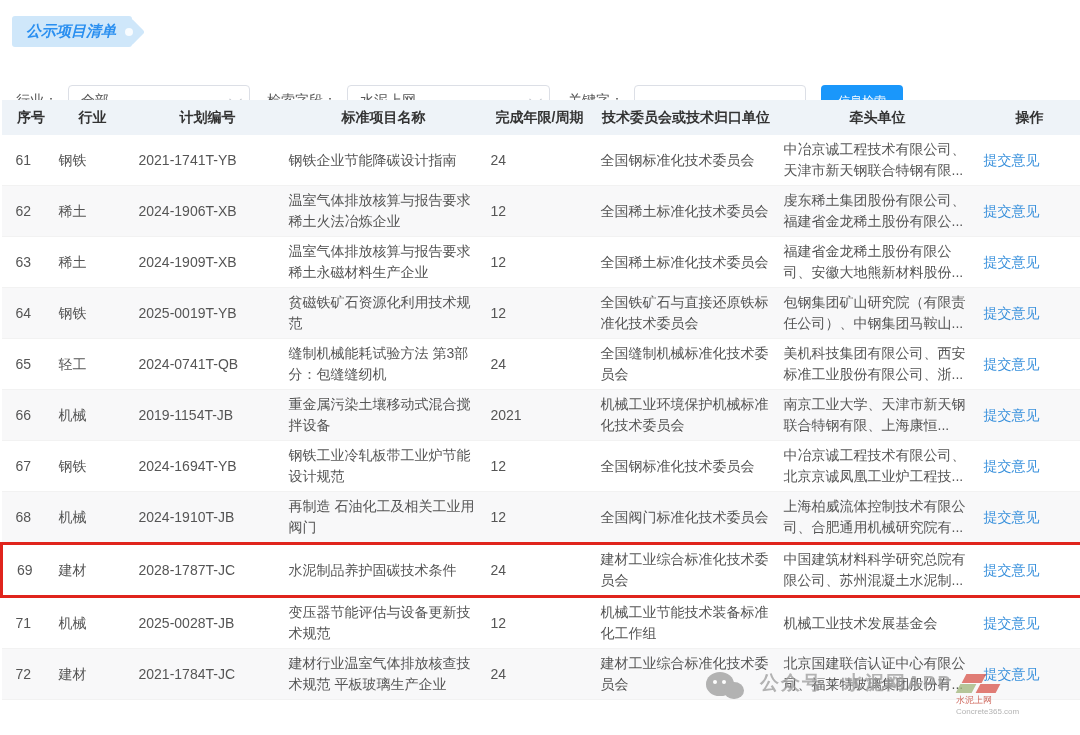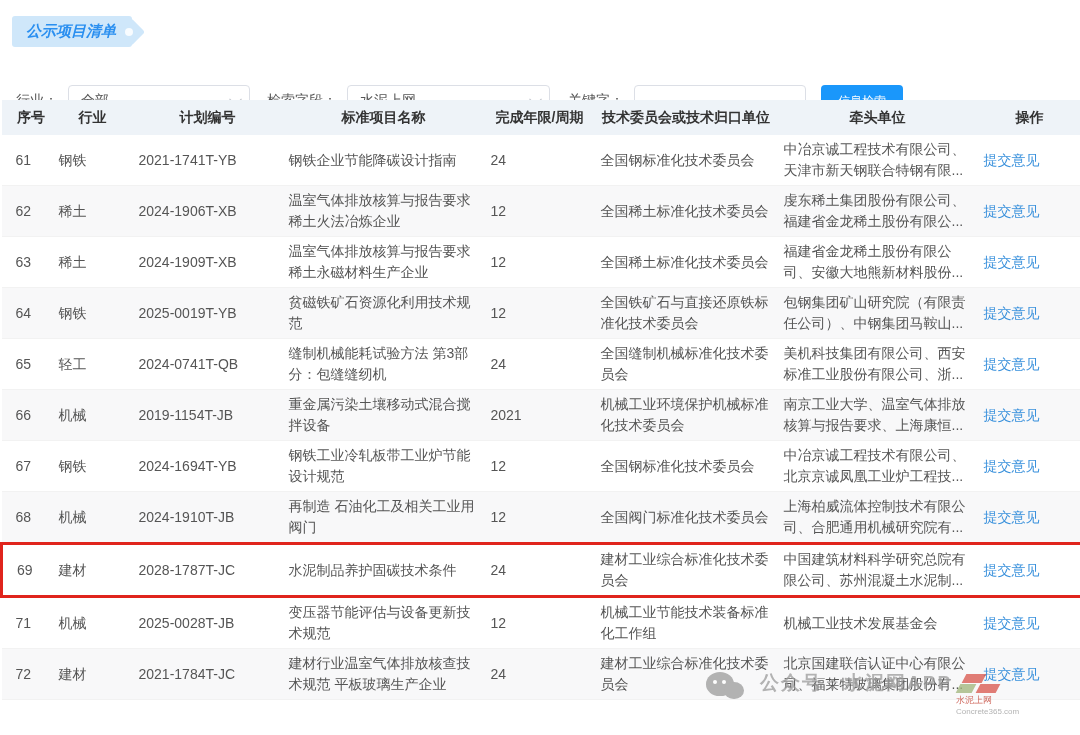--- a/index.html
+++ b/index.html
@@ -283,21 +283,21 @@
       <td>美机科技集团有限公司、西安标准工业股份有限公司、浙...</td>
       <td><a class="op-link">提交意见</a></td>
     </tr>
         <tr class="even">
       <td class="col-no">66</td>
       <td>机械</td>
       <td>2019-1154T-JB</td>
       <td>重金属污染土壤移动式混合搅拌设备</td>
       <td>2021</td>
       <td>机械工业环境保护机械标准化技术委员会</td>
-      <td>南京工业大学、温室气体排放核算与报告要求、上海康恒...</td>
+      <td>南京工业大学、天津市新天钢联合特钢有限、上海康恒...</td>
       <td><a class="op-link">提交意见</a></td>
     </tr>
         <tr>
       <td class="col-no">67</td>
       <td>钢铁</td>
       <td>2024-1694T-YB</td>
       <td>钢铁工业冷轧板带工业炉节能设计规范</td>
       <td>12</td>
       <td>全国钢标准化技术委员会</td>
       <td>中冶京诚工程技术有限公司、北京京诚凤凰工业炉工程技...</td>

